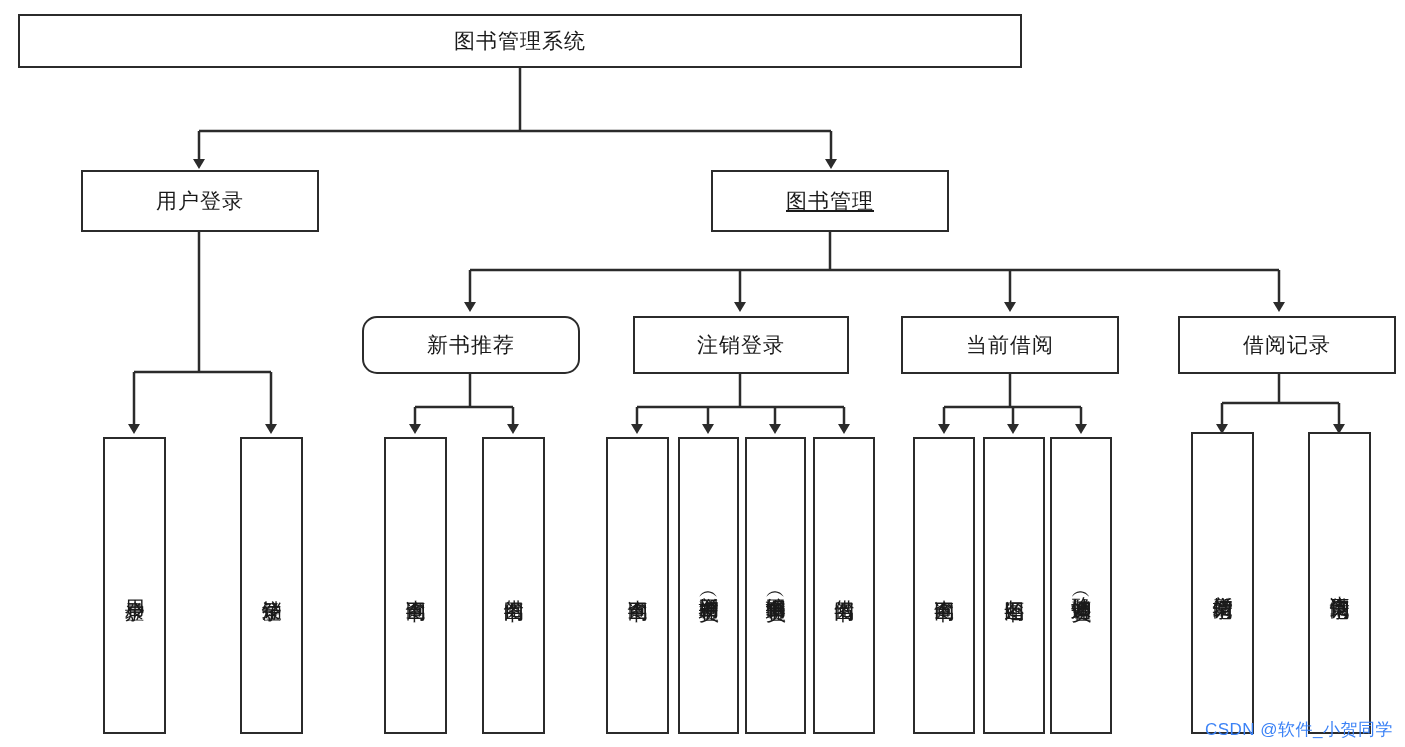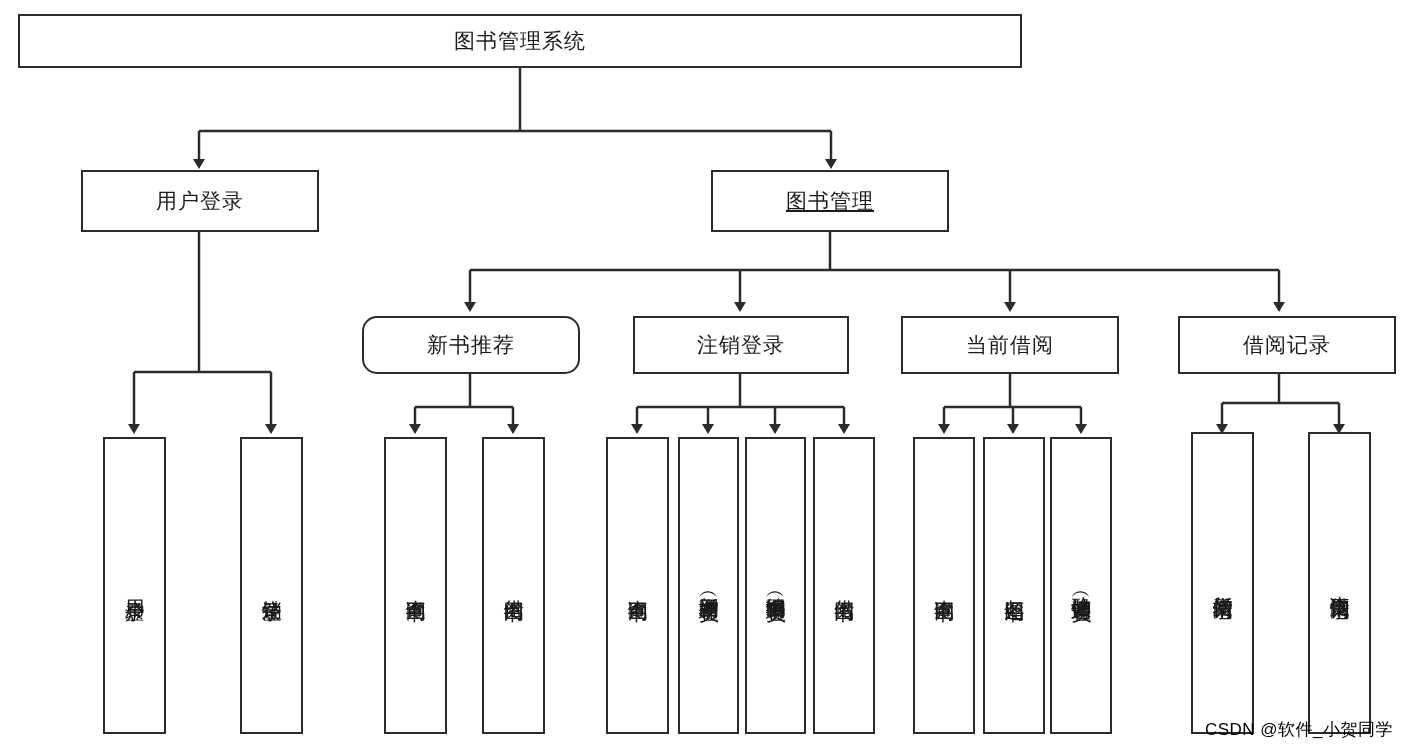--- a/index.html
+++ b/index.html
@@ -51,21 +51,21 @@
     writing-mode: vertical-rl;
     text-orientation: upright;
     display: block;
     text-align: center;
   }
   .watermark {
     position: absolute;
     right: 12px;
     bottom: 6px;
     font-size: 17px;
-    color: #000000;
+    color: #3b82f6;
     letter-spacing: 0.5px;
     white-space: nowrap;
   }
 </style>
 </head>
 <body>
 
 <div id="canvas">
 
   <svg class="edges" viewBox="0 0 1405 747">

